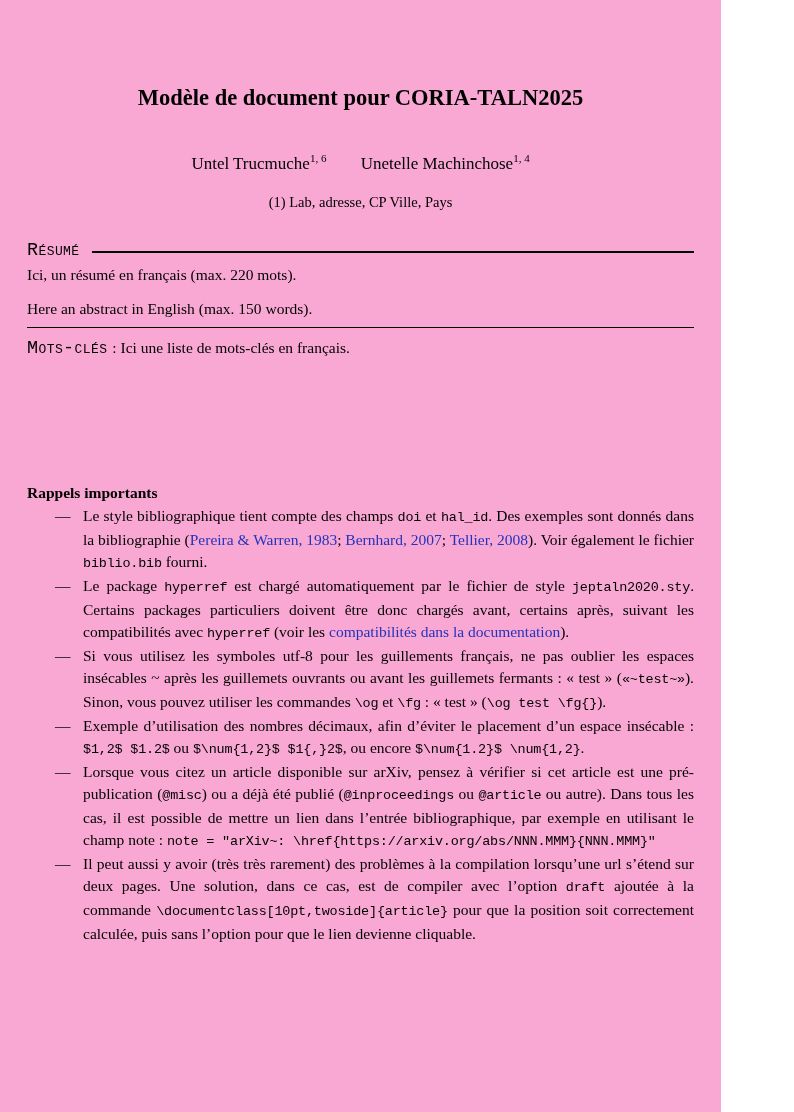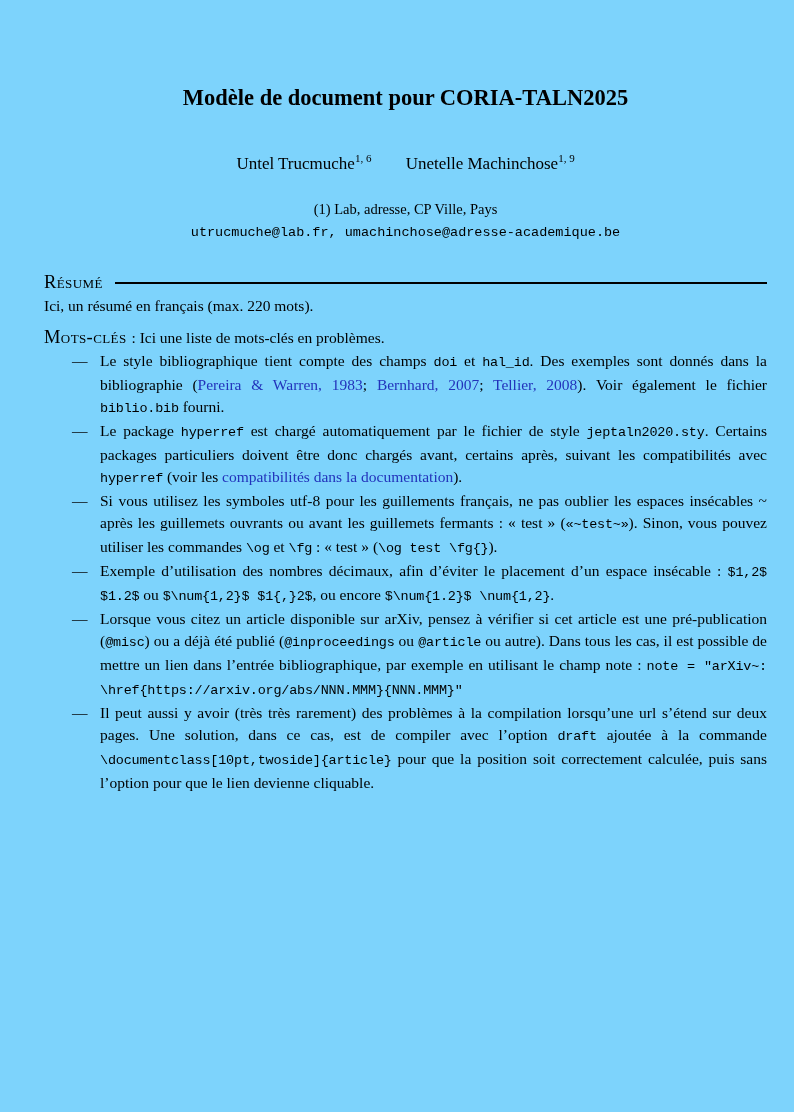--- a/index.html
+++ b/index.html
@@ -1,31 +1,31 @@
 <!DOCTYPE html>
 <html style="--link-color: #2233bb;"><head>
 <meta charset="utf-8">
 <style>
   html,body{margin:0;padding:0;background:#ffffff;}
   .page{
-    width:794px;height:1112px;box-sizing:border-box;
-    padding:84px 27px 0 44px;
+    width:721px;height:1112px;box-sizing:border-box;
+    padding:84px 27px 0 27px;
     font-family:"Liberation Serif",serif;
     font-size:15.5px;line-height:22px;color:#000;
-    position:relative;overflow:hidden;background:#7dd3fc;
+    position:relative;overflow:hidden;background:#f9a8d4;
   }
   .title{font-size:22.5px;line-height:27px;font-weight:bold;text-align:center;margin:0;}
   .authors{text-align:center;margin-top:42px;font-size:17px;line-height:22px;}
   .author{display:inline-block;margin:0 15px;}
   .author sup{font-size:11px;line-height:0;}
   .affil{text-align:center;font-size:14.5px;line-height:21px;}
-  .affil-first{margin-top:24px;}
+  .affil-first{margin-top:17px;}
   .emails{text-align:center;font-family:"Liberation Mono","DejaVu Sans Mono",monospace;font-size:13.5px;line-height:22px;margin-top:2px;}
   .sec-header{display:flex;align-items:center;margin-top:27px;}
-  .sc{font-variant:small-caps;font-size:18.5px;line-height:22px;letter-spacing:0.4px;}
+  .sc{font-variant:small-caps;font-size:18.5px;line-height:22px;letter-spacing:0.4px;font-family:Liberation Mono, monospace;}
   .rule{flex:1;height:1.2px;background:#000;margin-left:12px;position:relative;top:1px;}
   .resume-text{margin-top:2px;}
   .english-title{font-weight:bold;margin-top:3px;}
   .abstract-underlined{margin-top:12px;border-bottom:1.2px solid #000;padding-bottom:7px;}
   .kv{margin-top:9px;}
   .kv .sc{margin-right:1px;}
   .body-heading{font-weight:bold;margin-top:122px;}
   .list{margin-top:1px;}
   .item{margin-left:56px;text-indent:-28px;text-align:justify;}
   .dash{display:inline-block;width:28px;text-indent:0;}
@@ -35,39 +35,40 @@
 </style>
 </head>
 <body>
 
 <div class="page">
 
   <h1 class="title">Modèle de document pour CORIA-TALN2025</h1>
 
   <div class="authors">
     <span class="author"><span>Untel Trucmuche</span><sup>1, 6</sup></span>
-    <span class="author"><span>Unetelle Machinchose</span><sup>1, 9</sup></span>
+    <span class="author"><span>Unetelle Machinchose</span><sup>1, 4</sup></span>
   </div>
 
   <div class="affil affil-first">(1) Lab, adresse, CP Ville, Pays</div>
 
-  <div class="emails">utrucmuche@lab.fr, umachinchose@adresse-academique.be</div>
 
   <div class="sec-header">
     <span class="sc">Résumé</span>
     <span class="rule"></span>
   </div>
   <div class="resume-text">Ici, un résumé en français (max. 220 mots).</div>
 
+  <div class="abstract-underlined">Here an abstract in English (max. 150 words).</div>
 
   <div class="kv">
-    <span class="sc">Mots-clés</span><span> : </span><span>Ici une liste de mots-clés en problèmes.</span>
+    <span class="sc">Mots-clés</span><span> : </span><span>Ici une liste de mots-clés en français.</span>
   </div>
 
 
+  <div class="body-heading">Rappels importants</div>
 
   <div class="list">
     <div class="item"><span class="dash">—</span><span><span class="seg-text">Le style bibliographique tient compte des champs </span><span class="seg-code">doi</span><span class="seg-text"> et </span><span class="seg-code">hal_id</span><span class="seg-text">. Des exemples sont donnés dans la bibliographie (</span><span class="seg-link">Pereira &amp; Warren</span><span class="seg-link">, 1983</span><span class="seg-text">; </span><span class="seg-link">Bernhard</span><span class="seg-link">, 2007</span><span class="seg-text">; </span><span class="seg-link">Tellier</span><span class="seg-link">, 2008</span><span class="seg-text">). Voir également le fichier </span><span class="seg-code">biblio.bib</span><span class="seg-text"> fourni.</span></span></div>
     <div class="item"><span class="dash">—</span><span><span class="seg-text">Le </span><span class="seg-i">package</span><span class="seg-text"> </span><span class="seg-code">hyperref</span><span class="seg-text"> est chargé automatiquement par le fichier de style </span><span class="seg-code">jeptaln2020.sty</span><span class="seg-text">. Certains </span><span class="seg-i">packages</span><span class="seg-text"> particuliers doivent être donc chargés avant, certains après, suivant les compatibilités avec </span><span class="seg-code">hyperref</span><span class="seg-text"> (voir les </span><span class="seg-link">compatibilités dans la documentation</span><span class="seg-text">).</span></span></div>
     <div class="item"><span class="dash">—</span><span><span class="seg-text">Si vous utilisez les symboles utf-8 pour les guillements français, ne pas oublier les espaces insécables ~ après les guillemets ouvrants ou avant les guillemets fermants : « test » (</span><span class="seg-code">«~test~»</span><span class="seg-text">). Sinon, vous pouvez utiliser les commandes </span><span class="seg-code">\og</span><span class="seg-text"> et </span><span class="seg-code">\fg</span><span class="seg-text"> : « test » (</span><span class="seg-code">\og test \fg{}</span><span class="seg-text">).</span></span></div>
     <div class="item"><span class="dash">—</span><span><span class="seg-text">Exemple d’utilisation des nombres décimaux, afin d’éviter le placement d’un espace insécable : </span><span class="seg-code">$1,2$ $1.2$</span><span class="seg-text"> ou </span><span class="seg-code">$\num{1,2}$ $1{,}2$</span><span class="seg-text">, ou encore </span><span class="seg-code">$\num{1.2}$ \num{1,2}</span><span class="seg-text">.</span></span></div>
     <div class="item"><span class="dash">—</span><span><span class="seg-text">Lorsque vous citez un article disponible sur arXiv, pensez à vérifier si cet article est une pré-publication (</span><span class="seg-code">@misc</span><span class="seg-text">) ou a déjà été publié (</span><span class="seg-code">@inproceedings</span><span class="seg-text"> ou </span><span class="seg-code">@article</span><span class="seg-text"> ou autre). Dans tous les cas, il est possible de mettre un lien dans l’entrée bibliographique, par exemple en utilisant le champ note : </span><span class="seg-code">note = "arXiv~: \href{https://arxiv.org/abs/NNN.MMM}{NNN.MMM}"</span></span></div>
     <div class="item"><span class="dash">—</span><span><span class="seg-text">Il peut aussi y avoir (très très rarement) des problèmes à la compilation lorsqu’une url s’étend sur deux pages. Une solution, dans ce cas, est de compiler avec l’option </span><span class="seg-code">draft</span><span class="seg-text"> ajoutée à la commande </span><span class="seg-code">\documentclass[10pt,twoside]{article}</span><span class="seg-text"> pour que la position soit correctement calculée, puis sans l’option pour que le lien devienne cliquable.</span></span></div>
   </div>
 

